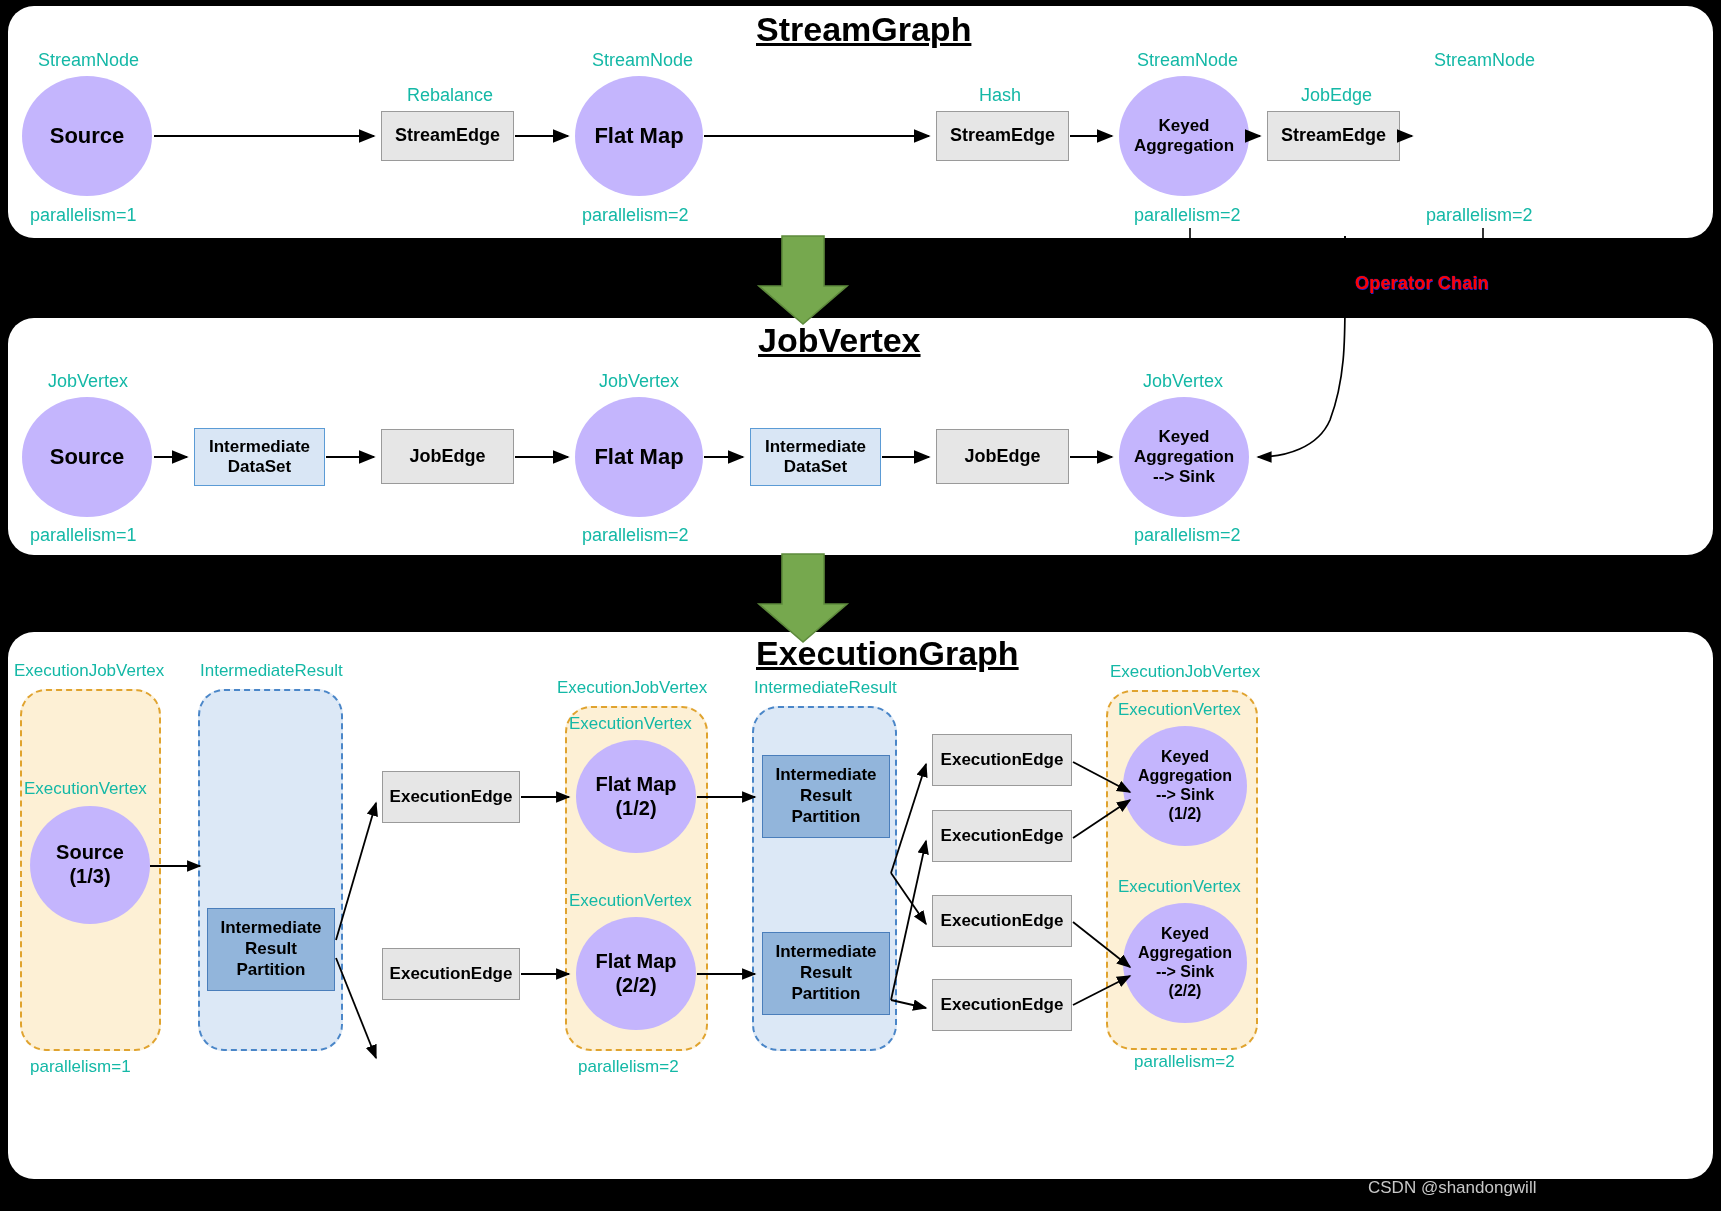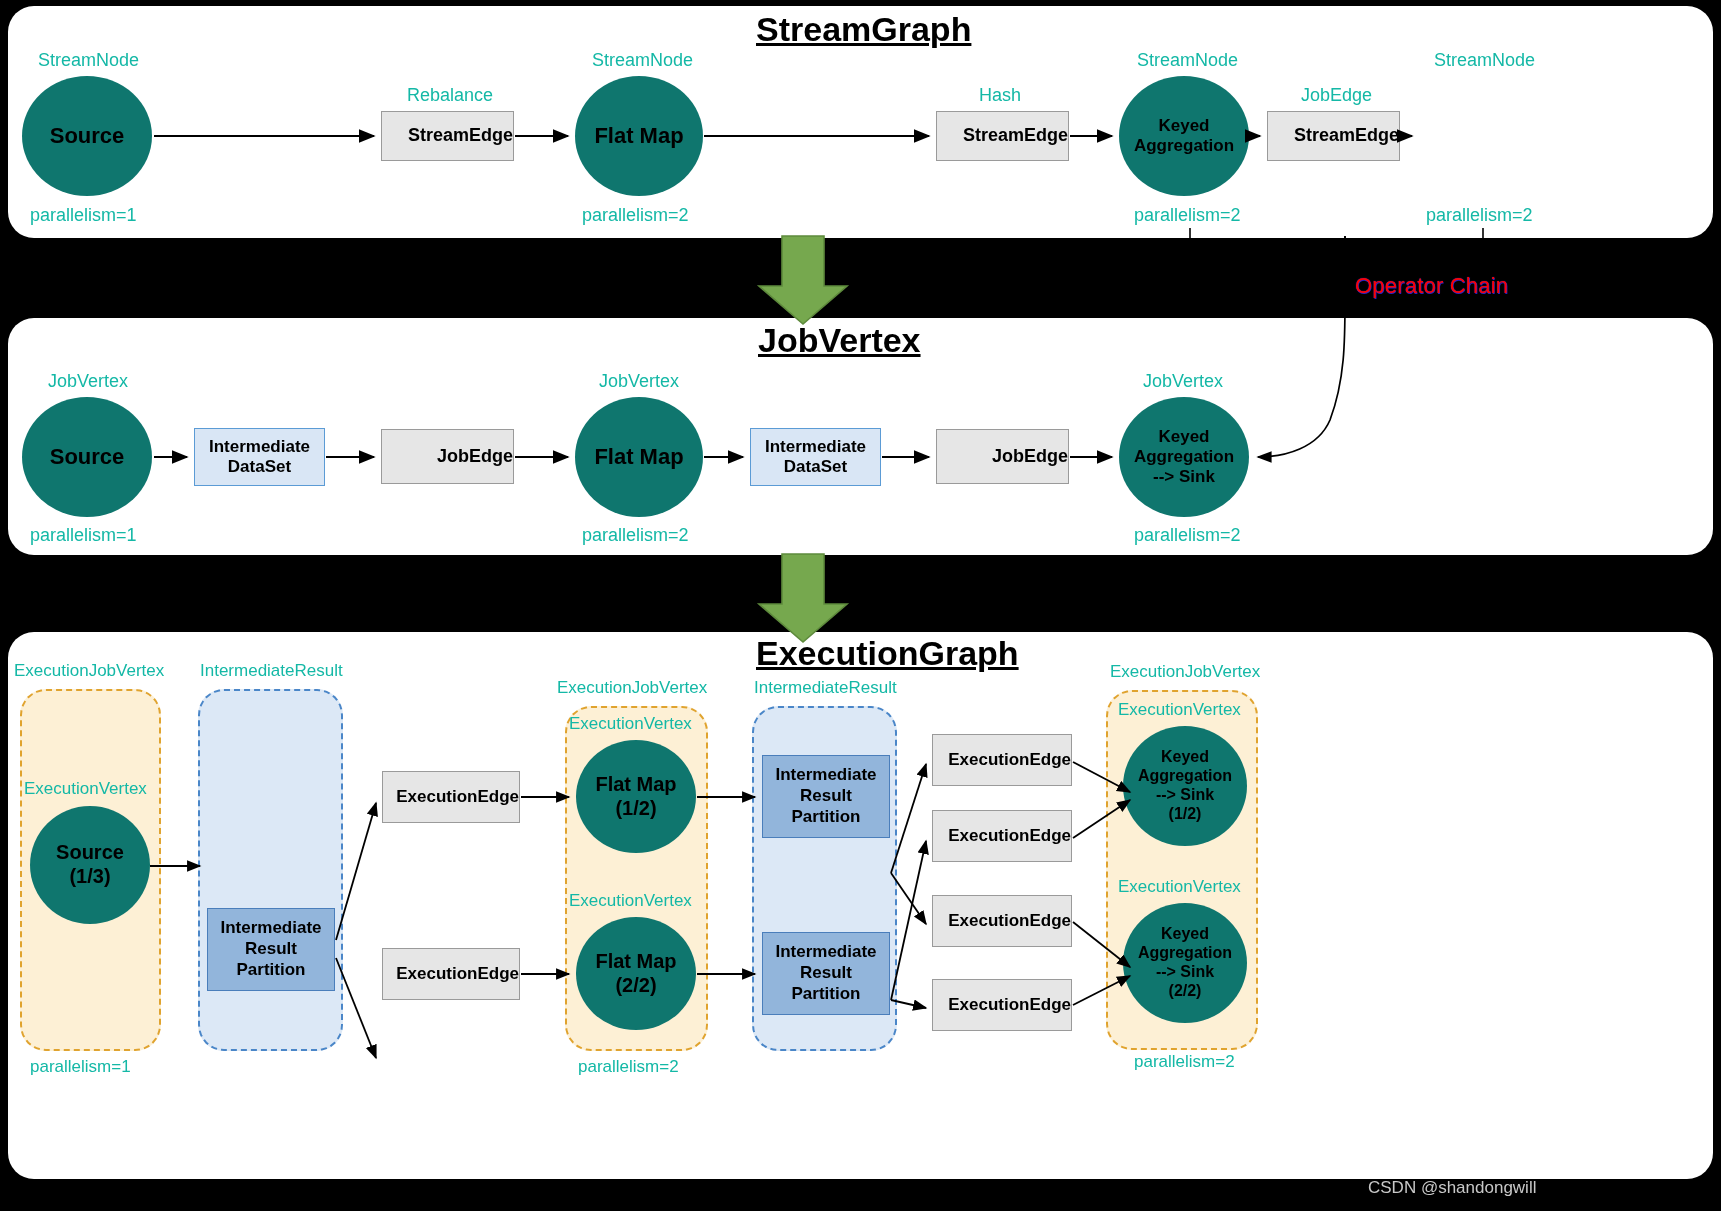--- a/index.html
+++ b/index.html
@@ -32,39 +32,39 @@
     position: absolute;
     font-size: 34px;
     font-weight: bold;
     color: #000;
     text-decoration: underline;
     white-space: nowrap;
   }
 
   .ellipse {
     position: absolute;
-    background: #0f766e;
+    background: #c4b5fd;
     border-radius: 50%;
     display: flex;
     align-items: center;
     justify-content: center;
     text-align: center;
     font-weight: bold;
     color: #000;
     line-height: 1.18;
     box-sizing: border-box;
   }
 
   .gbox {
     position: absolute;
     background: #E6E6E6;
     border: 1px solid #9a9a9a;
     display: flex;
     align-items: center;
-    justify-content: flex-end;
+    justify-content: center;
     text-align: center;
     font-weight: bold;
     color: #000;
     line-height: 1.18;
     box-sizing: border-box;
   }
 
   .bbox {
     position: absolute;
     background: #D9E6F5;
@@ -105,22 +105,22 @@
     position: absolute;
     background: #DCE8F6;
     border: 2px dashed #4A86C8;
     border-radius: 26px;
     box-sizing: border-box;
   }
 
   .oc-label {
     position: absolute;
     color: #FF0000;
-    font-weight: normal;
-    font-size: 22px;
+    font-weight: bold;
+    font-size: 18px;
     white-space: nowrap;
     letter-spacing: 0.2px;
     text-shadow: 0 0 1px #3a2fd8, 0.6px 0.6px 0 #2a20c0;
   }
 
   .watermark {
     position: absolute;
     color: #C8C8C8;
     font-size: 17px;
     white-space: nowrap;

